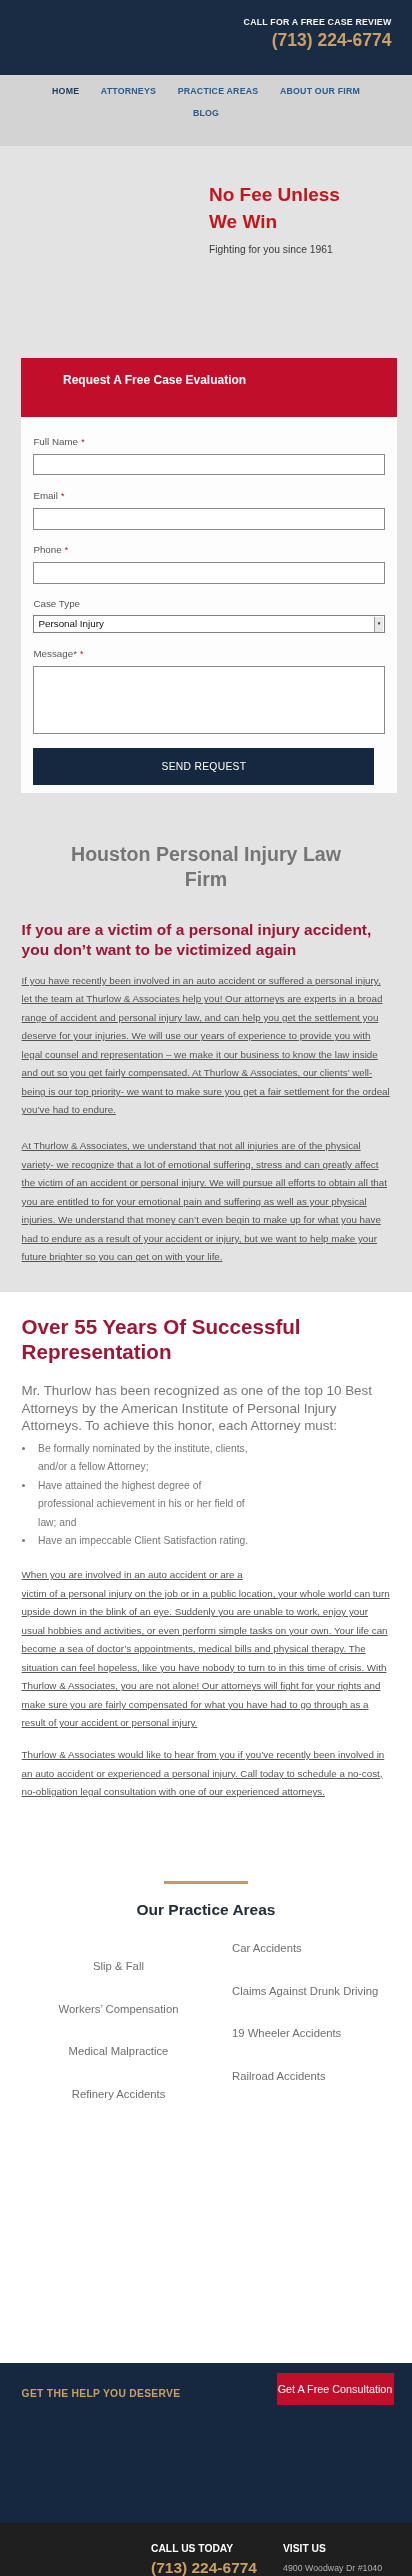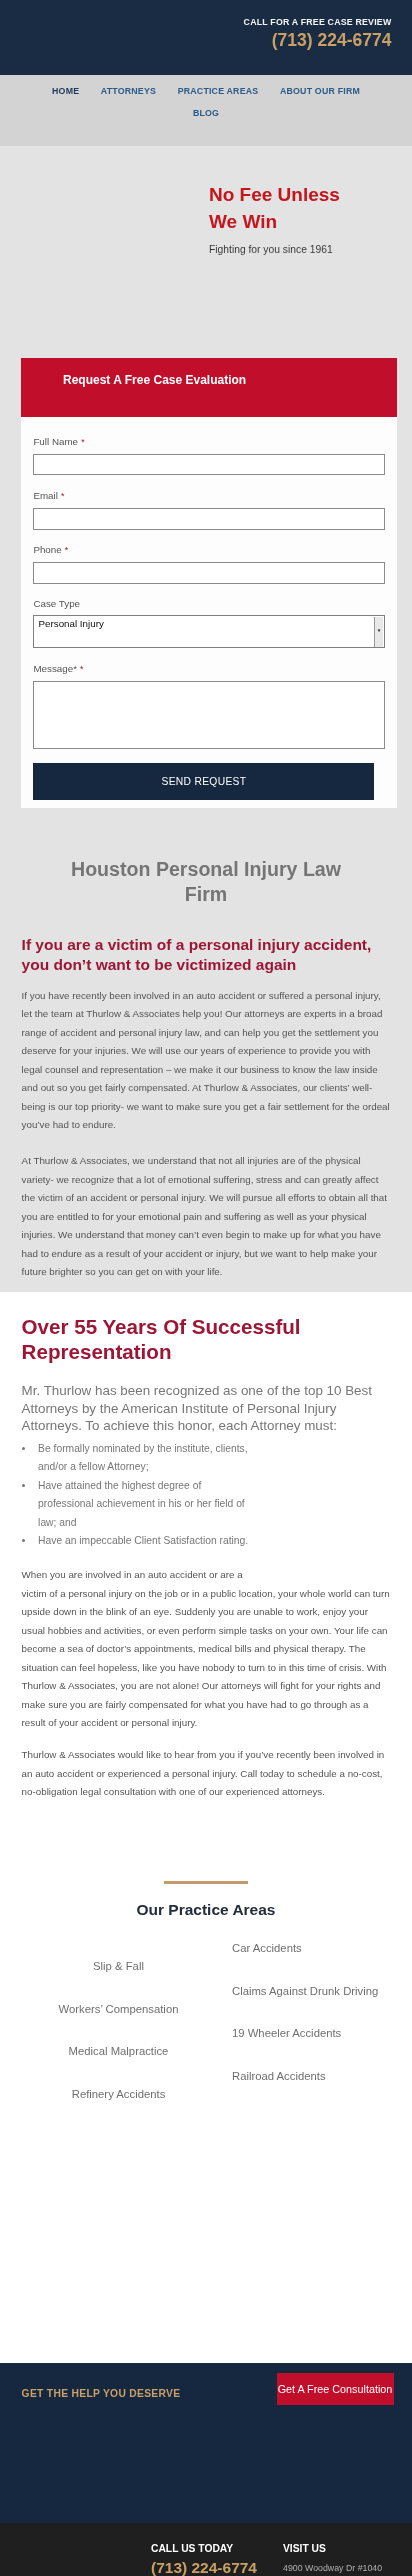--- a/index.html
+++ b/index.html
@@ -28,29 +28,29 @@
 
   
   .form-card { width:376px; margin:103px 0 0 21px; background:#fdfdfd; }
   .form-head { height:59px; background:#c10e2b; padding:14.4px 0 0 42px; }
   .form-head-title { color:#fff; font-weight:bold; font-size:12px; }
   .form-body { padding:9.3px 12.4px 8.2px 12.4px;margin-top:8px; }
   .f-label { color:#555; font-size:9.8px; line-height:14px; margin-top:13.4px; }
   .f-label.first { margin-top:0; }
   .req { color:#b01126; margin-left:3.1px; font-size:8.8px; }
   .f-input { display:block; width:100%; height:21.6px; margin-top:5.2px; border:0.5px solid #8a8a8a; background:#fff; font-size:9.3px; padding:0 4.1px; font-family:"Liberation Sans", sans-serif; }
-  .f-select { position:relative; width:100%; height:33px; margin-top:4.1px; border:0.5px solid #7f7f7f; background:#fff; font-size:9.8px; color:#111; line-height:16.5px; padding-left:4.1px; cursor:pointer; }
+  .f-select { position:relative; width:100%; height:18px; margin-top:4.1px; border:0.5px solid #7f7f7f; background:#fff; font-size:9.8px; color:#111; line-height:16.5px; padding-left:4.1px; cursor:pointer; }
   .sel-btn { position:absolute; right:0.5px; top:0.5px; bottom:0.5px; width:9.3px; background:#e8e8e8; border-left:0.5px solid #9a9a9a; font-size:4.6px; color:#111; display:flex; align-items:center; justify-content:center; }
   .f-textarea { display:block; width:100%; height:68px; margin-top:5.2px; border:0.5px solid #8a8a8a; background:#fff; font-size:9.3px; padding:3.1px 4.1px; resize:none; font-family:"Liberation Sans", sans-serif; }
   .send-btn { display:block; width:341px; height:37px; margin-top:14.4px; background:#16283f; color:#fff; border:none; font-size:10.3px; letter-spacing:0.3px; font-family:"Liberation Sans", sans-serif; cursor:pointer; }
 
   
   .firm-h1 { margin:49px auto 0 auto; max-width:289px; text-align:center; color:#757575; font-weight:bold; font-size:19.6px; line-height:25px; }
   .crimson-h2 { margin:28px 21.6px 0 21.6px; max-width:350px; color:#9e1635; font-weight:bold; font-size:15.5px; line-height:19.6px; }
-  .body-p { margin:12.4px 21.6px 0 21.6px; color:#555; font-size:9.8px; line-height:18.5px; }
+  .body-p { margin:12.4px 21.6px 0 21.6px; color:#555; font-size:9.8px; line-height:18.5px;text-decoration:underline; }
 
   
   .white-section { position:relative; height:1071px; background:#fff; overflow:hidden; }
   .years-h2 { margin:21.6px 21.6px 0 21.6px; max-width:340px; color:#9e1635; font-weight:bold; font-size:20.6px; line-height:25px; }
   .years-sub { margin:18.5px 21.6px 0 21.6px; max-width:371px; color:#777; font-size:13.4px; line-height:17.5px; }
   .years-list { margin:5.2px 0 0 35px; max-width:216px; color:#777; font-size:10.3px; line-height:18.5px; }
   .years-list li { margin:0; padding-left:3.1px; }
   .gold-divider { position:absolute; left:0; right:0; top:589px; margin:0 auto; width:84px; height:2.6px; background:#c49a6c; }
   .practice-h3 { position:absolute; left:0; right:0; top:609px; text-align:center; color:#222c3a; font-weight:bold; font-size:15.5px; }
   .practice-wrap { position:absolute; left:0; right:0; top:647px; height:185px; }

